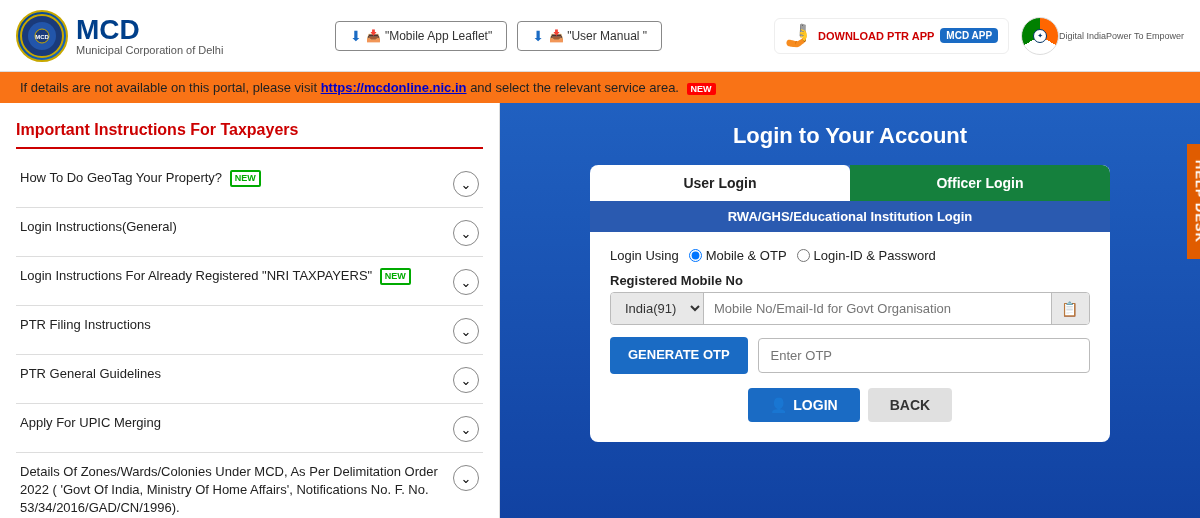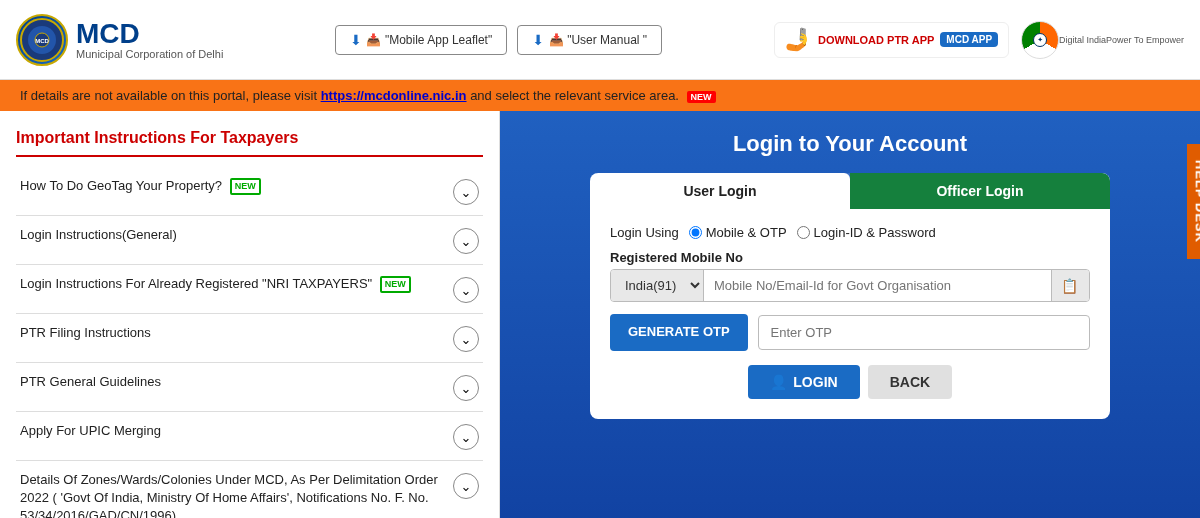--- a/index.html
+++ b/index.html
@@ -5,21 +5,21 @@
     * { box-sizing: border-box; margin: 0; padding: 0; }
     body { font-family: Arial, sans-serif; font-size: 13px; background: #f0f0f0; }
 
     
     .header {
       background: #fff;
       display: flex;
       align-items: center;
       padding: 6px 16px;
       border-bottom: 1px solid #ddd;
-      height: 80px;
+      height: 72px;
     }
     .header-logo { display: flex; align-items: center; gap: 8px; }
     .logo-circle {
       width: 52px; height: 52px;
       border-radius: 50%;
       background: linear-gradient(135deg, #003f8a, #1a6bc4);
       display: flex; align-items: center; justify-content: center;
       flex-shrink: 0;
       border: 2px solid #c8a800;
       font-size: 9px; color: #fff; font-weight: bold; text-align: center;
@@ -413,20 +413,23 @@
 
   <div class="right-panel">
     <div class="login-title">Login to Your Account</div>
     <div class="login-box">
 
       <div class="login-tabs">
         <button class="login-tab active">User Login</button>
         <button class="login-tab">Officer Login</button>
       </div>
 
+      <div class="tabs-row">
+        <button class="rwa-tab">RWA/GHS/Educational Institution Login</button>
+      </div>
 
       <div class="form-body">
         <div class="login-using-row">
           <span>Login Using</span>
           <label class="radio-label">
             <input type="radio" name="login_type" checked="" style="">
             <span>Mobile &amp; OTP</span>
           </label>
           <label class="radio-label">
             <input type="radio" name="login_type" style="">

